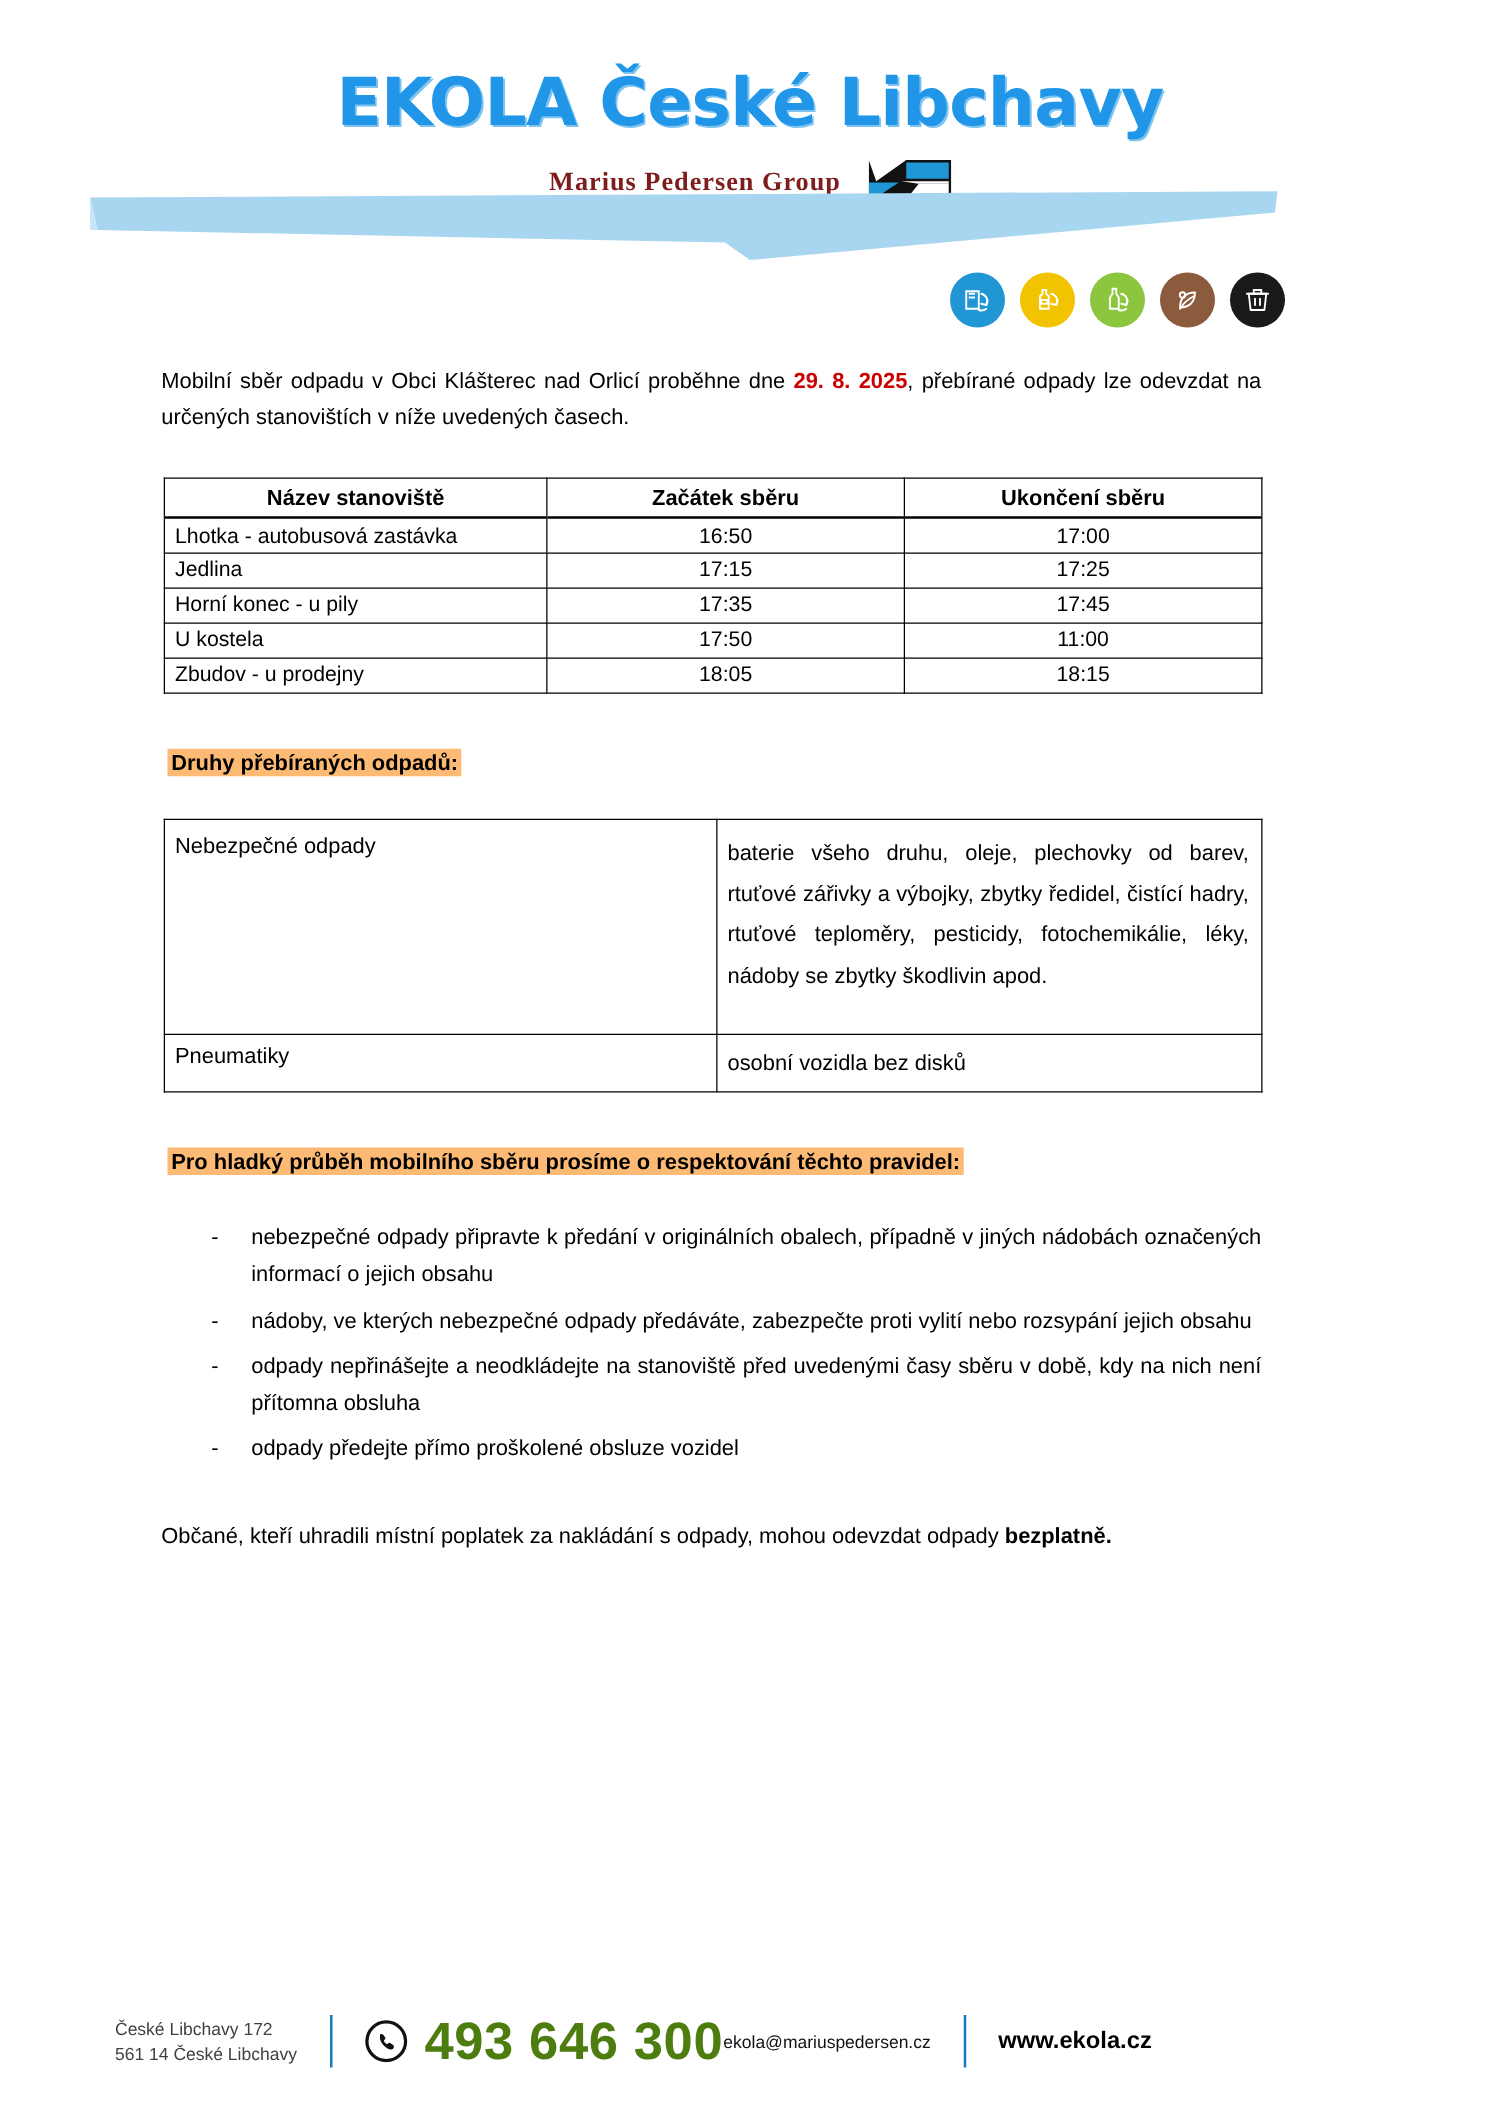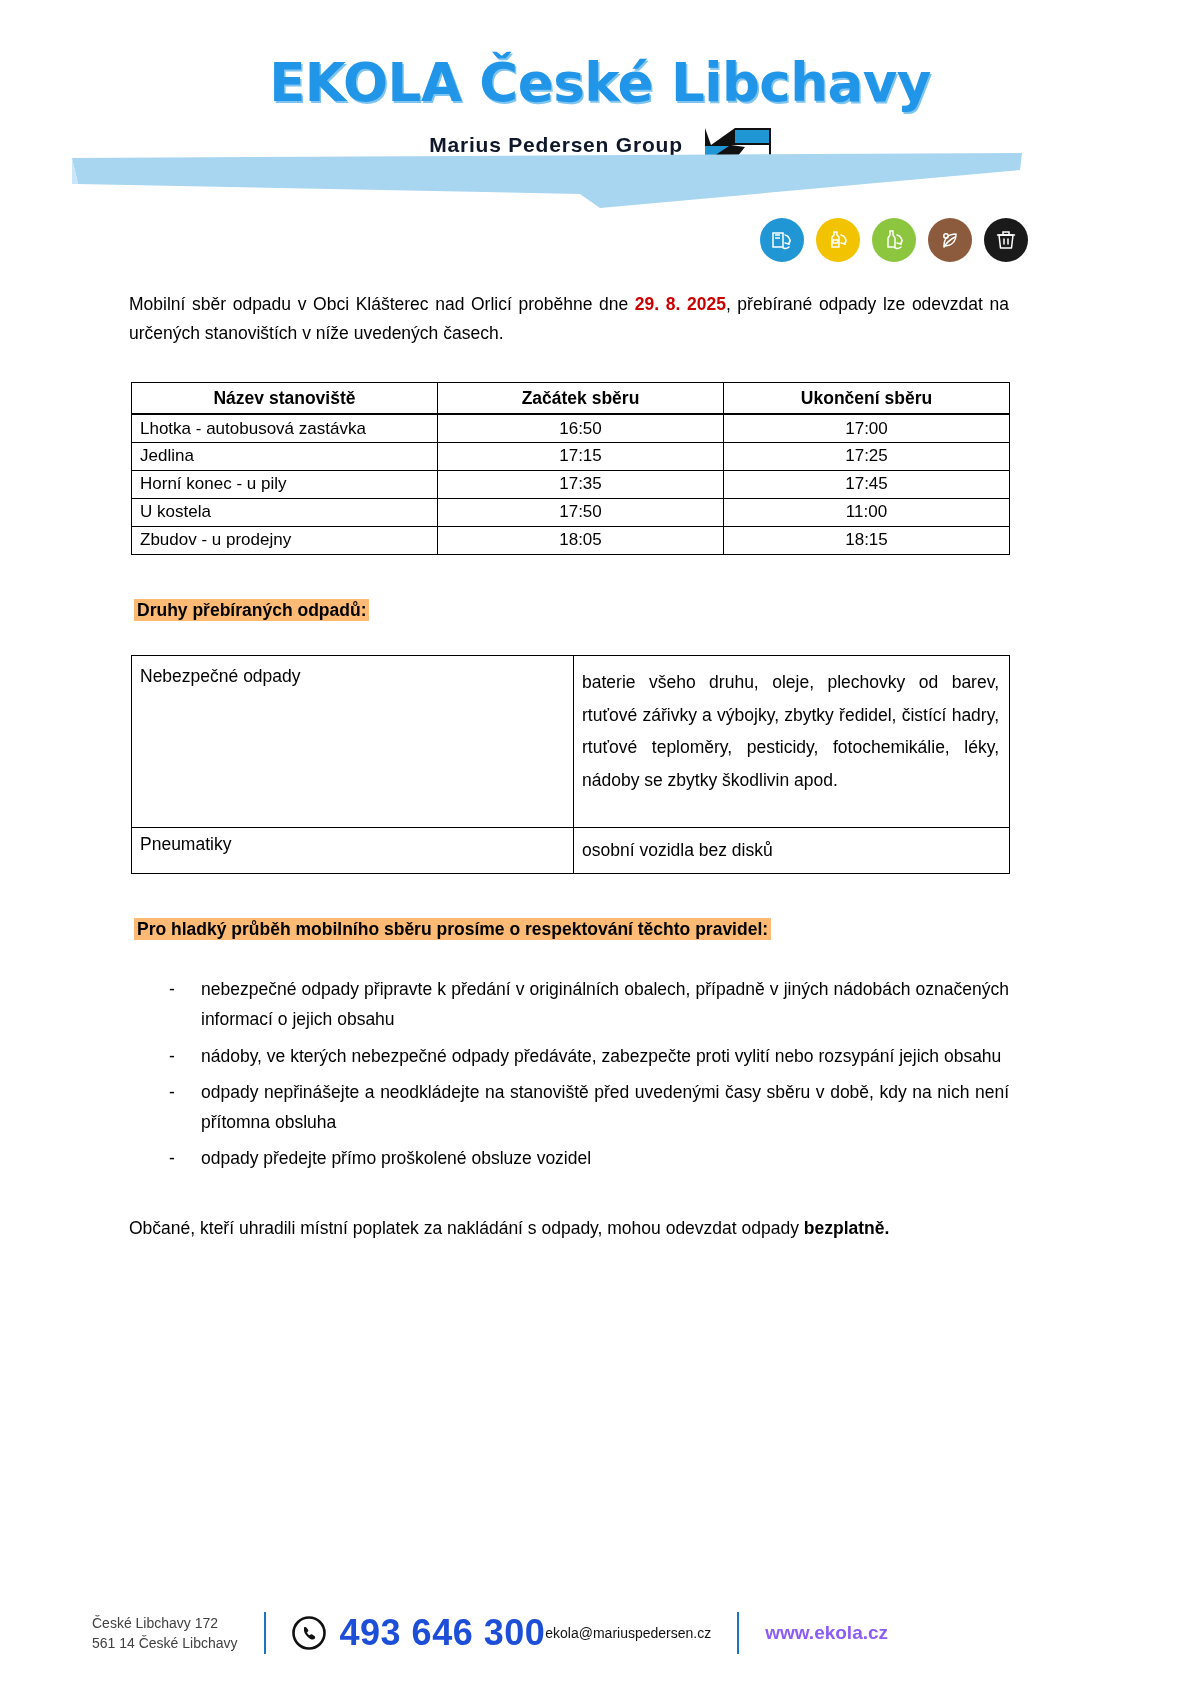--- a/index.html
+++ b/index.html
@@ -43,25 +43,25 @@
     position: absolute;
     top: 128px;
     left: 0;
     width: 1200px;
     display: flex;
     justify-content: center;
     align-items: center;
     gap: 22px;
   }
   .brand-sub {
-    font-family: Liberation Sans, sans-serif;
+    font-family: Liberation Serif, serif;
     font-size: 21px;
     font-weight: bold;
     letter-spacing: 0.8px;
-    color: #0f172a;
+    color: #7f1d1d;
     white-space: nowrap;
   }
   .mp-logo {
     width: 66px;
     height: 34px;
     display: block;
   }
   .swoosh {
     position: absolute;
     left: 0;
@@ -237,36 +237,36 @@
     margin: 0 26px;
     flex: none;
   }
   .phone-group {
     display: flex;
     align-items: center;
     gap: 14px;
   }
   .phone-icon { width: 34px; height: 34px; display: block; }
   .phone-num {
-    font-size: 36px;
+    font-size: 42px;
     font-weight: bold;
     letter-spacing: 0.5px;
-    color: #1d4ed8;
+    color: #4d7c0f;
     white-space: nowrap;
     text-align: center;
   }
   .foot-mail {
     font-size: 14px;
     color: #111;
     white-space: nowrap;
   }
   .foot-web {
     font-size: 19px;
     font-weight: bold;
-    color: #8b5cf6;
+    color: #000000;
     white-space: nowrap;
   }
 </style>
 </head>
 <body>
 
 <div class="header">
 
   <div class="brand-title">EKOLA České Libchavy</div>
 

